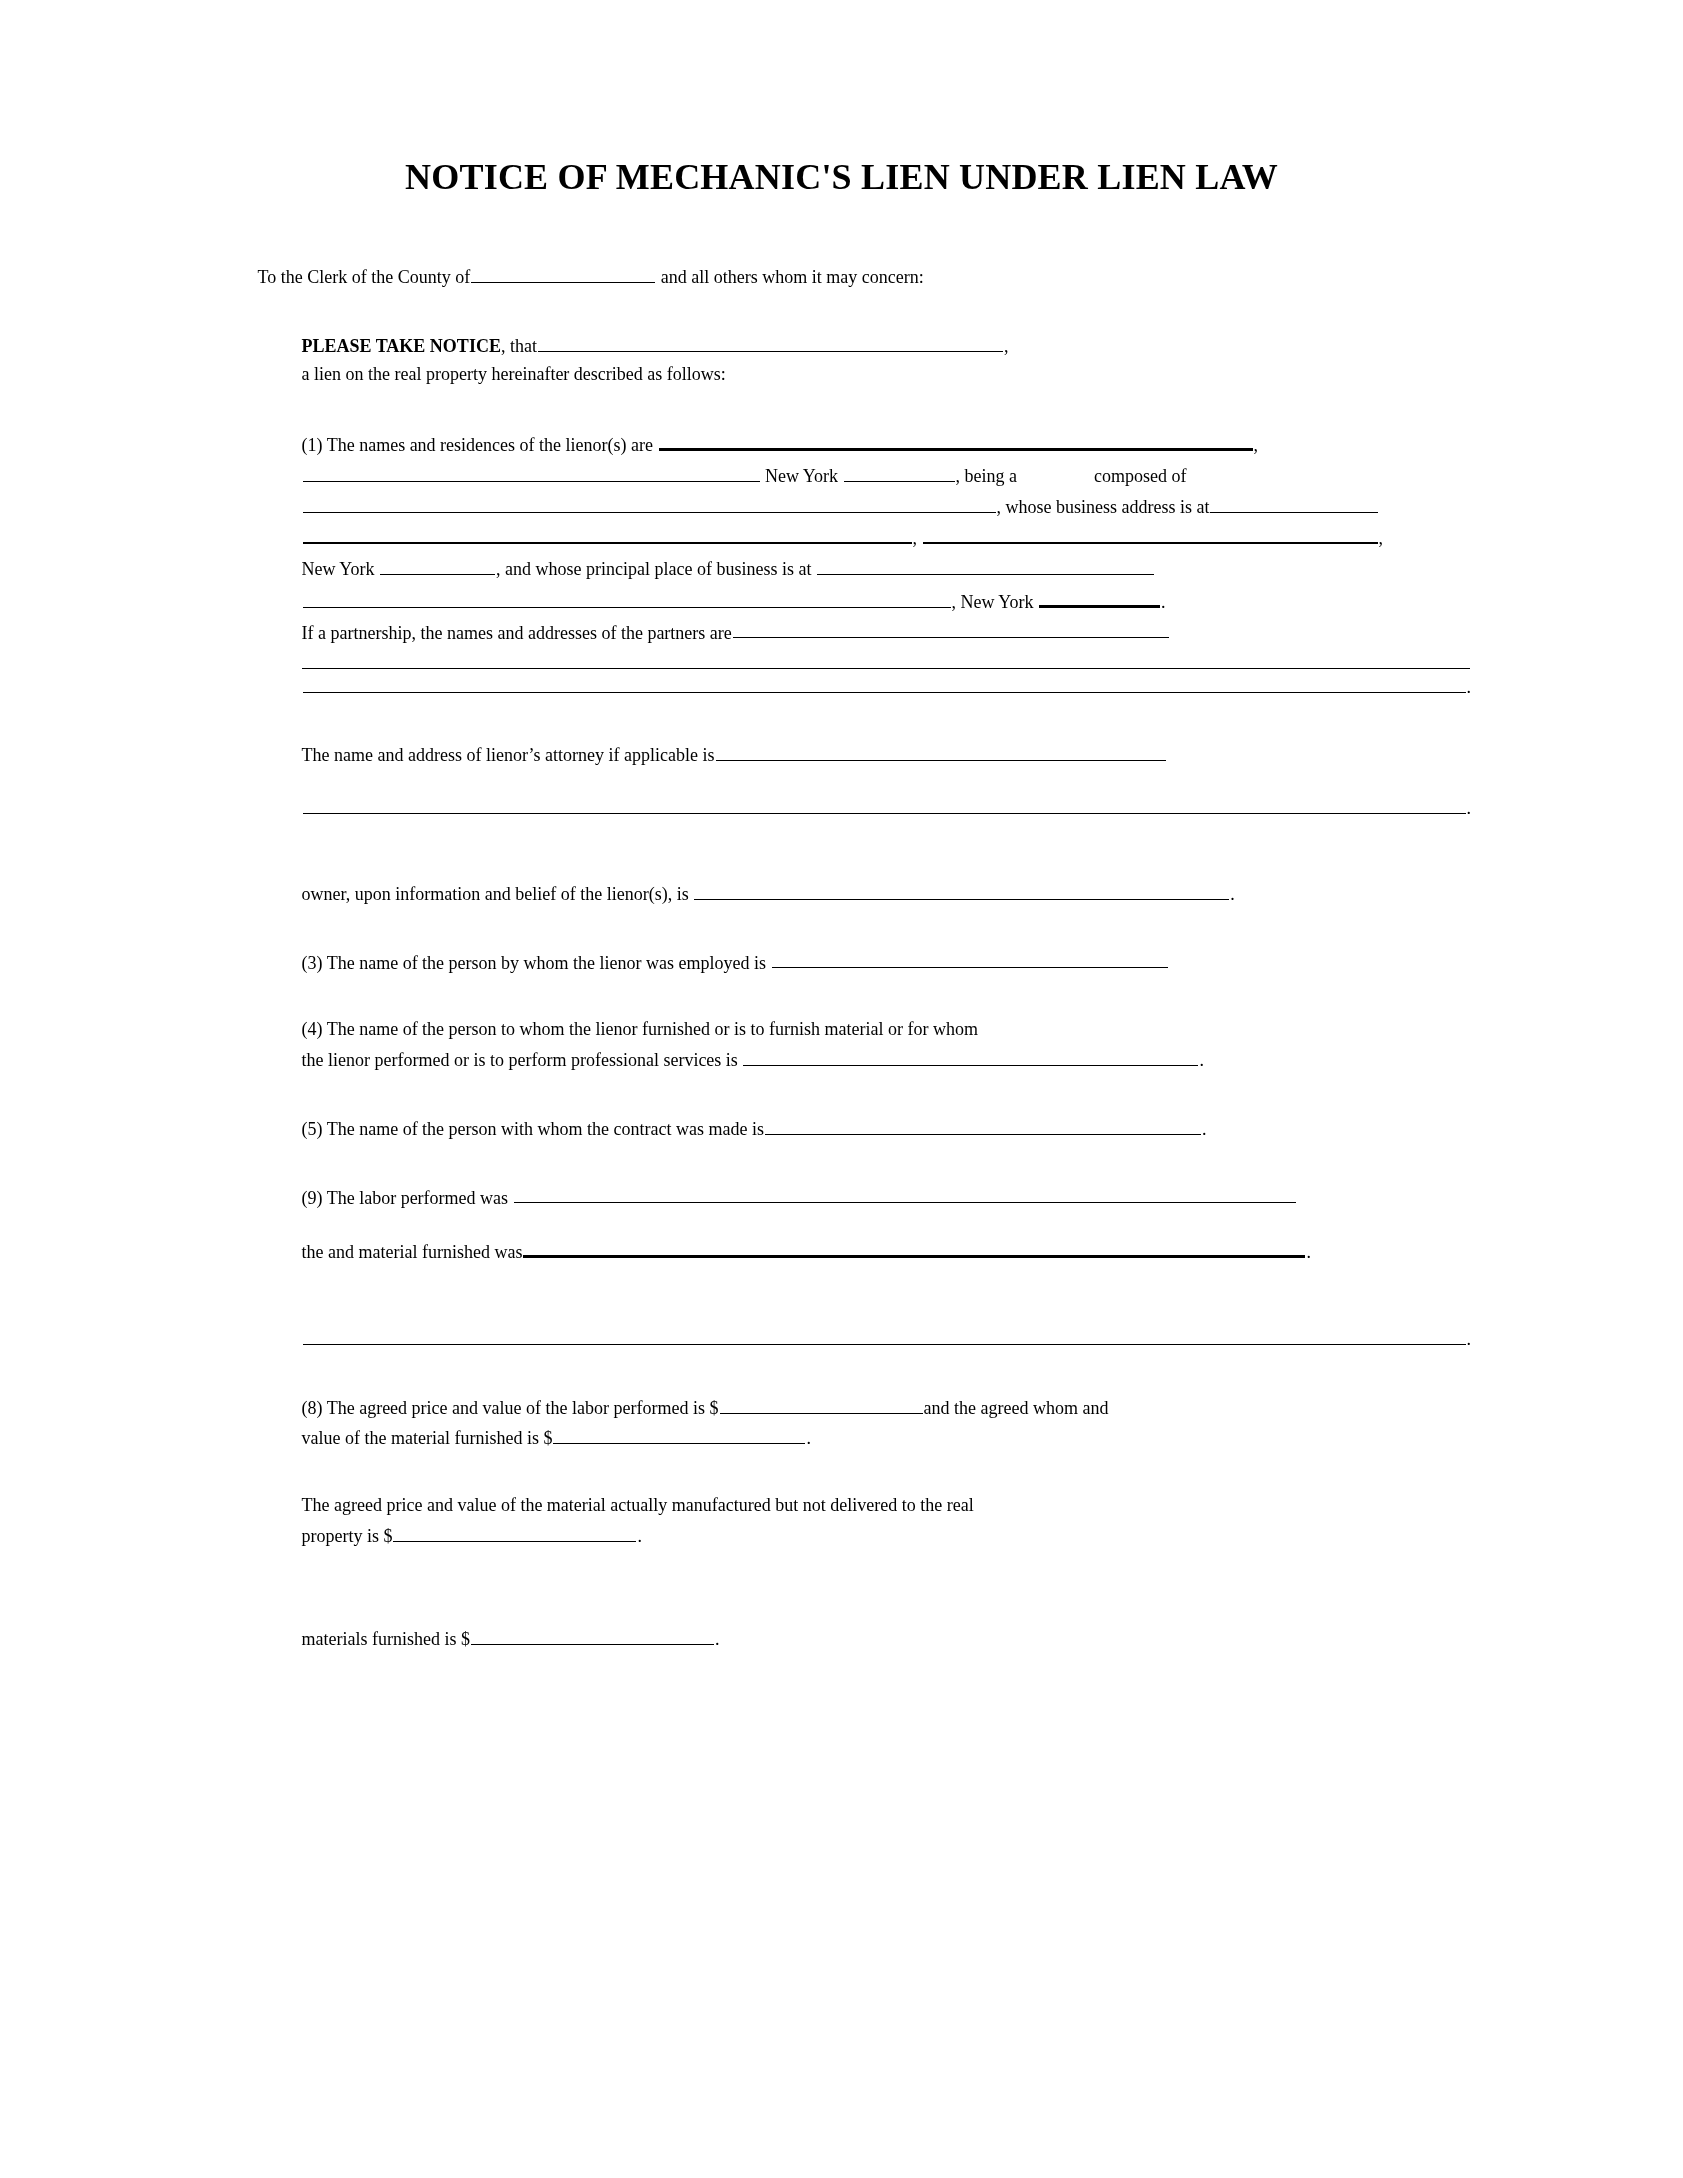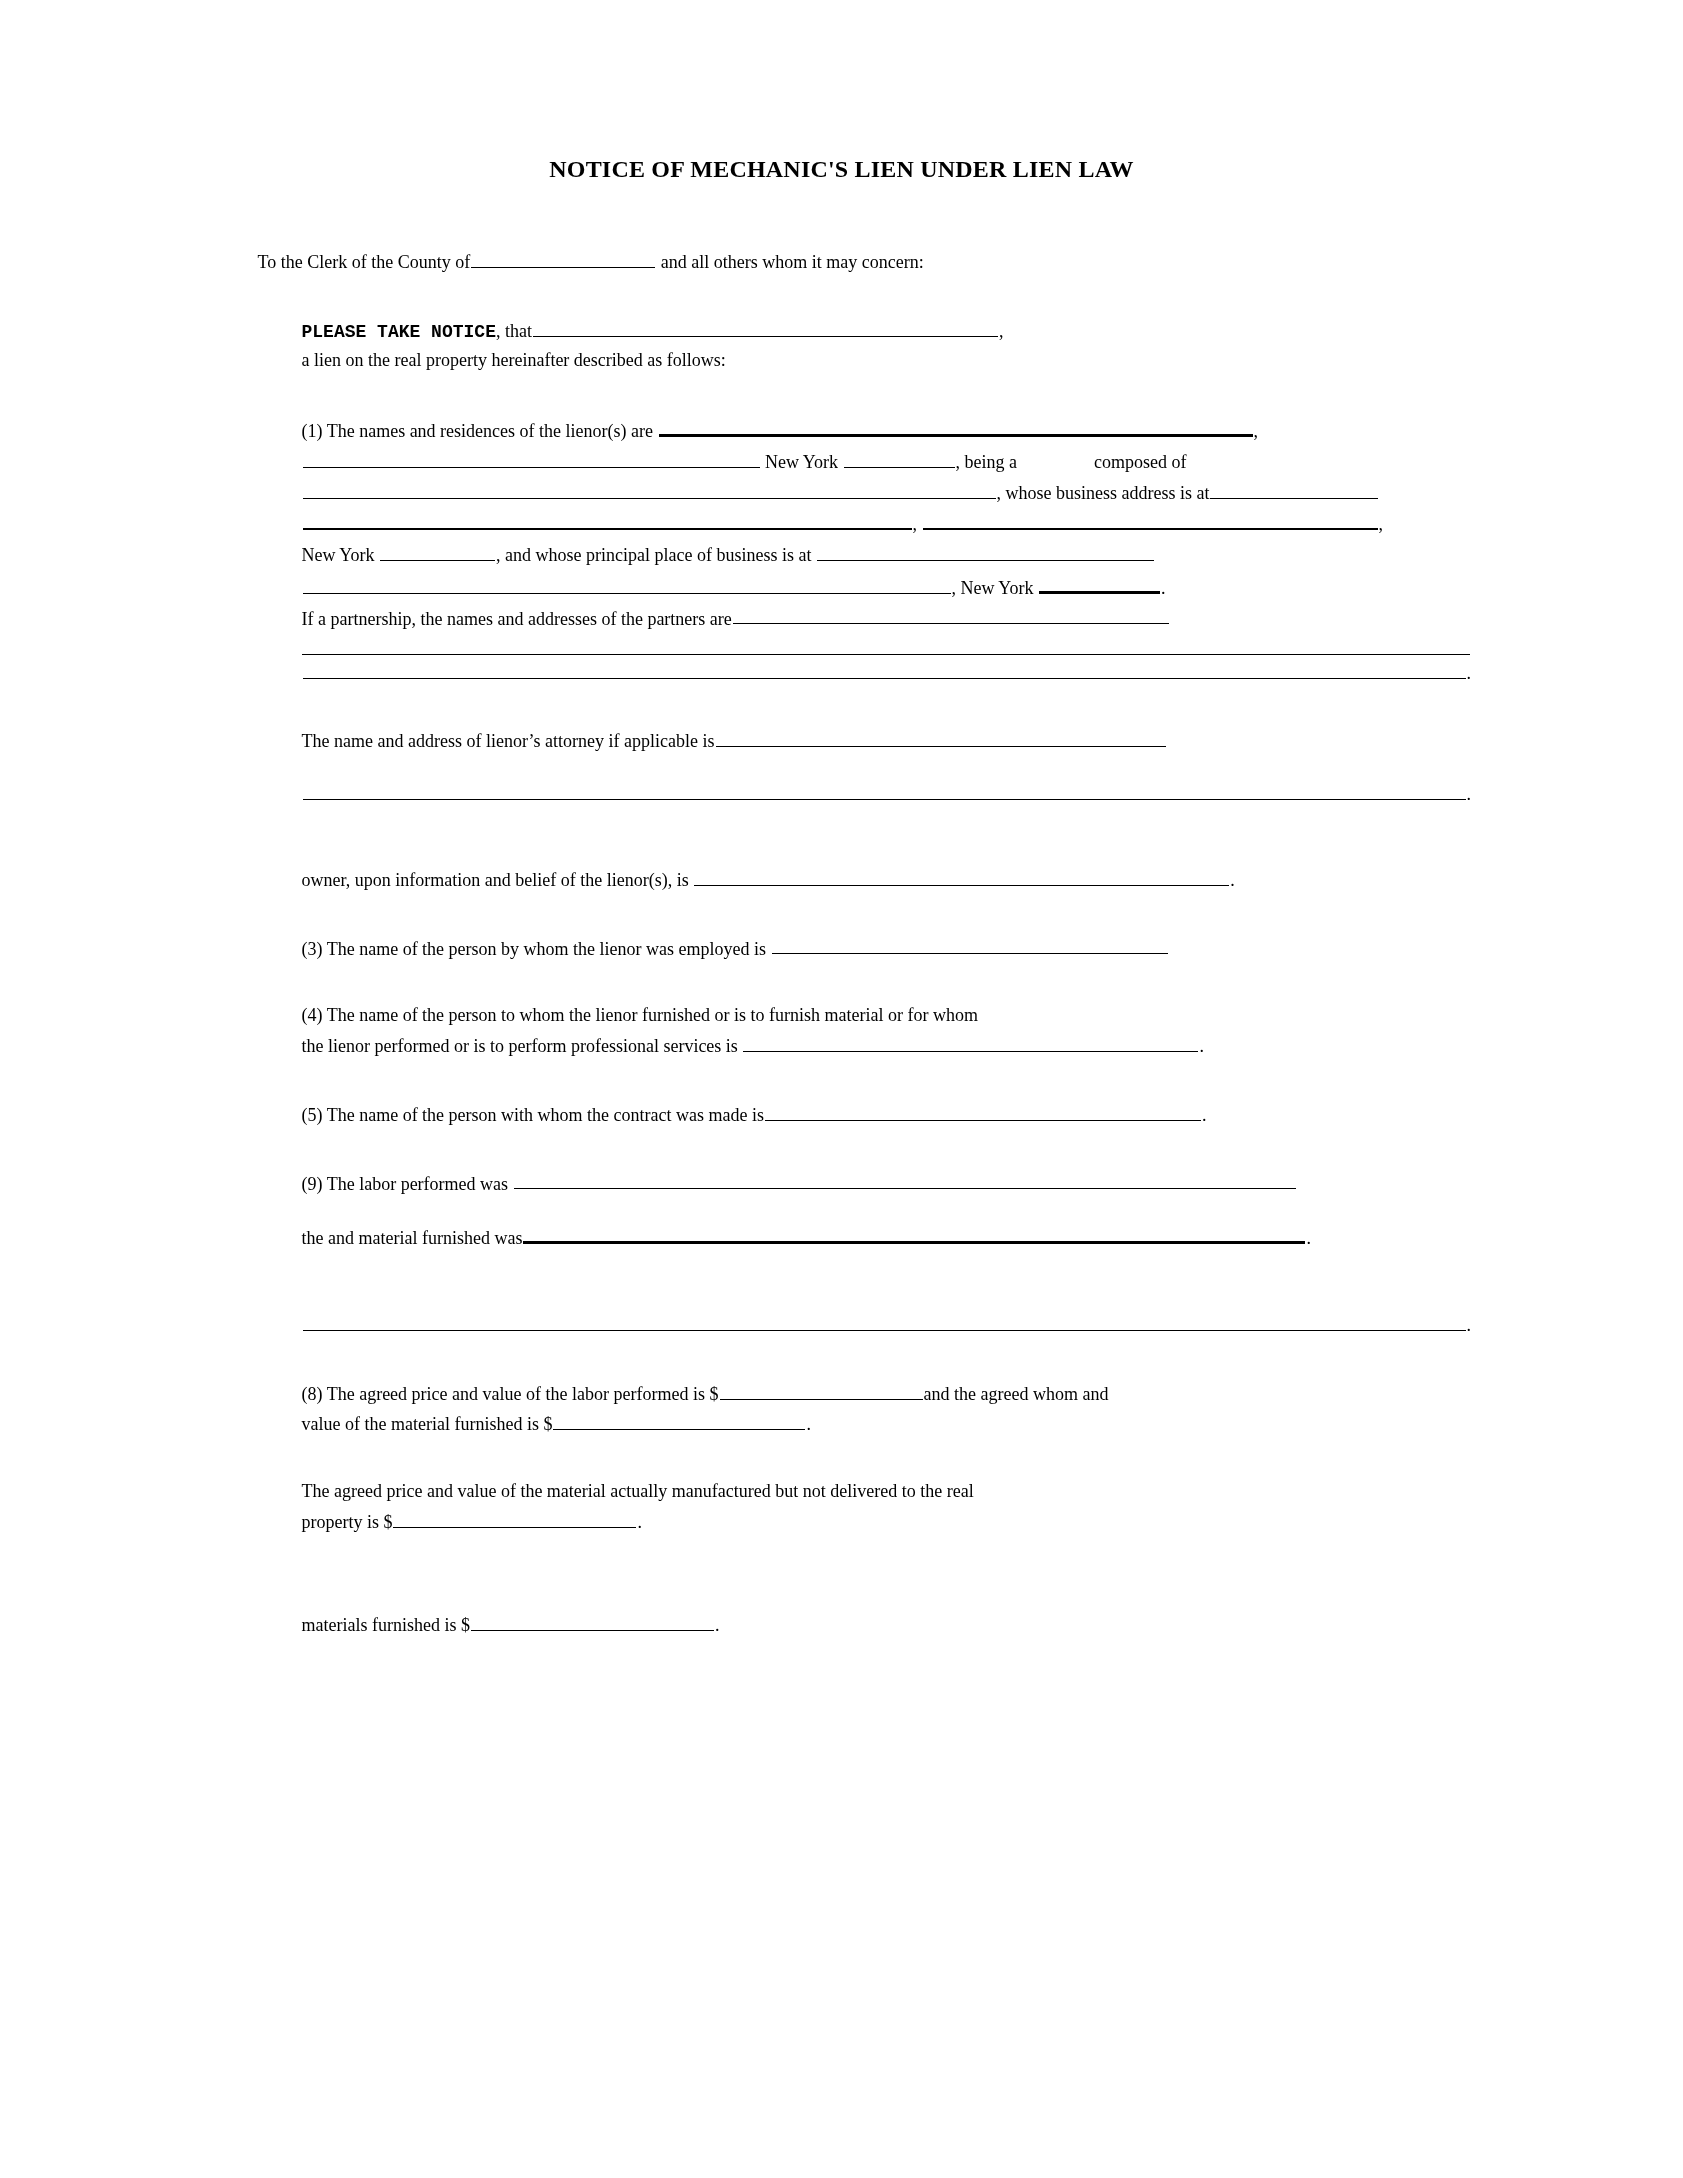--- a/index.html
+++ b/index.html
@@ -17,21 +17,21 @@
   .page {
     position: relative;
     width: 1683px;
     height: 2178px;
     box-sizing: border-box;
     padding: 0;
   }
   .doc-title {
     text-align: center;
     font-weight: bold;
-    font-size: 24px;
+    font-size: 36px;
     letter-spacing: 0.2px;
     margin-top: 156px;
     margin-bottom: 0;
   }
   .body-block {
     margin: 0 auto;
     width: 1386px;
     padding-left: 149px;
     box-sizing: border-box;
   }
@@ -41,21 +41,21 @@
     margin: 4px;
   }
   .indent {
     margin-left: 95px;
   }
   .space-sm { height: 18px; }
   .space-md { height: 34px; }
   .space-lg { height: 51px; }
   .space-xl { height: 61px; }
 
-  .bold { font-weight: bold; font-family: Liberation Mono, monospace; }
+  .bold { font-weight: bold; }
 
   
   .blank {
     display: inline-block;
     border-bottom: 1.6px solid #000;
     vertical-align: baseline;
     height: 1.05em;
     margin: 0 1px;
   }
   .blank.thick {

